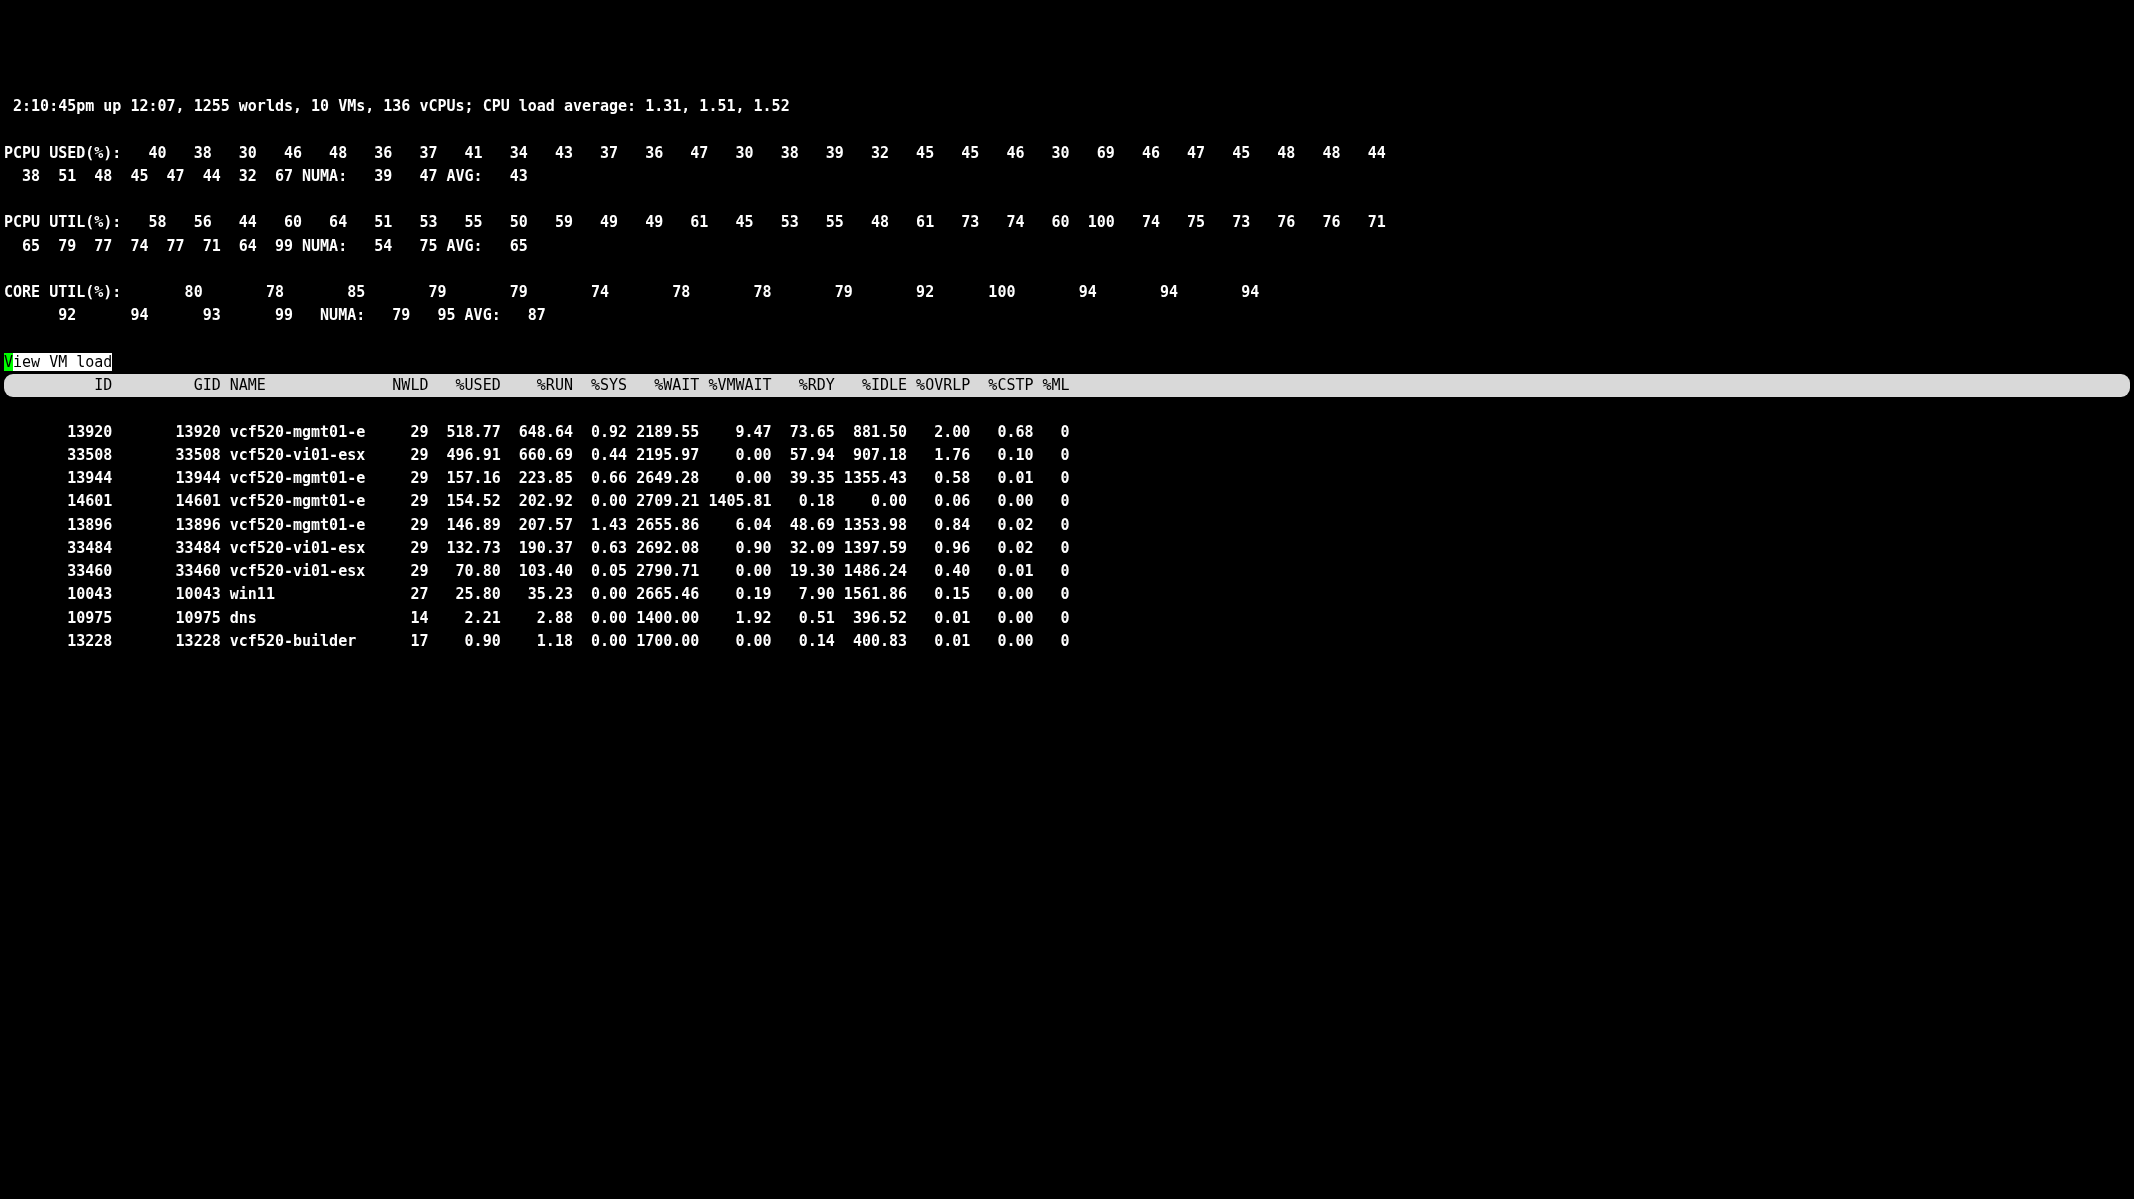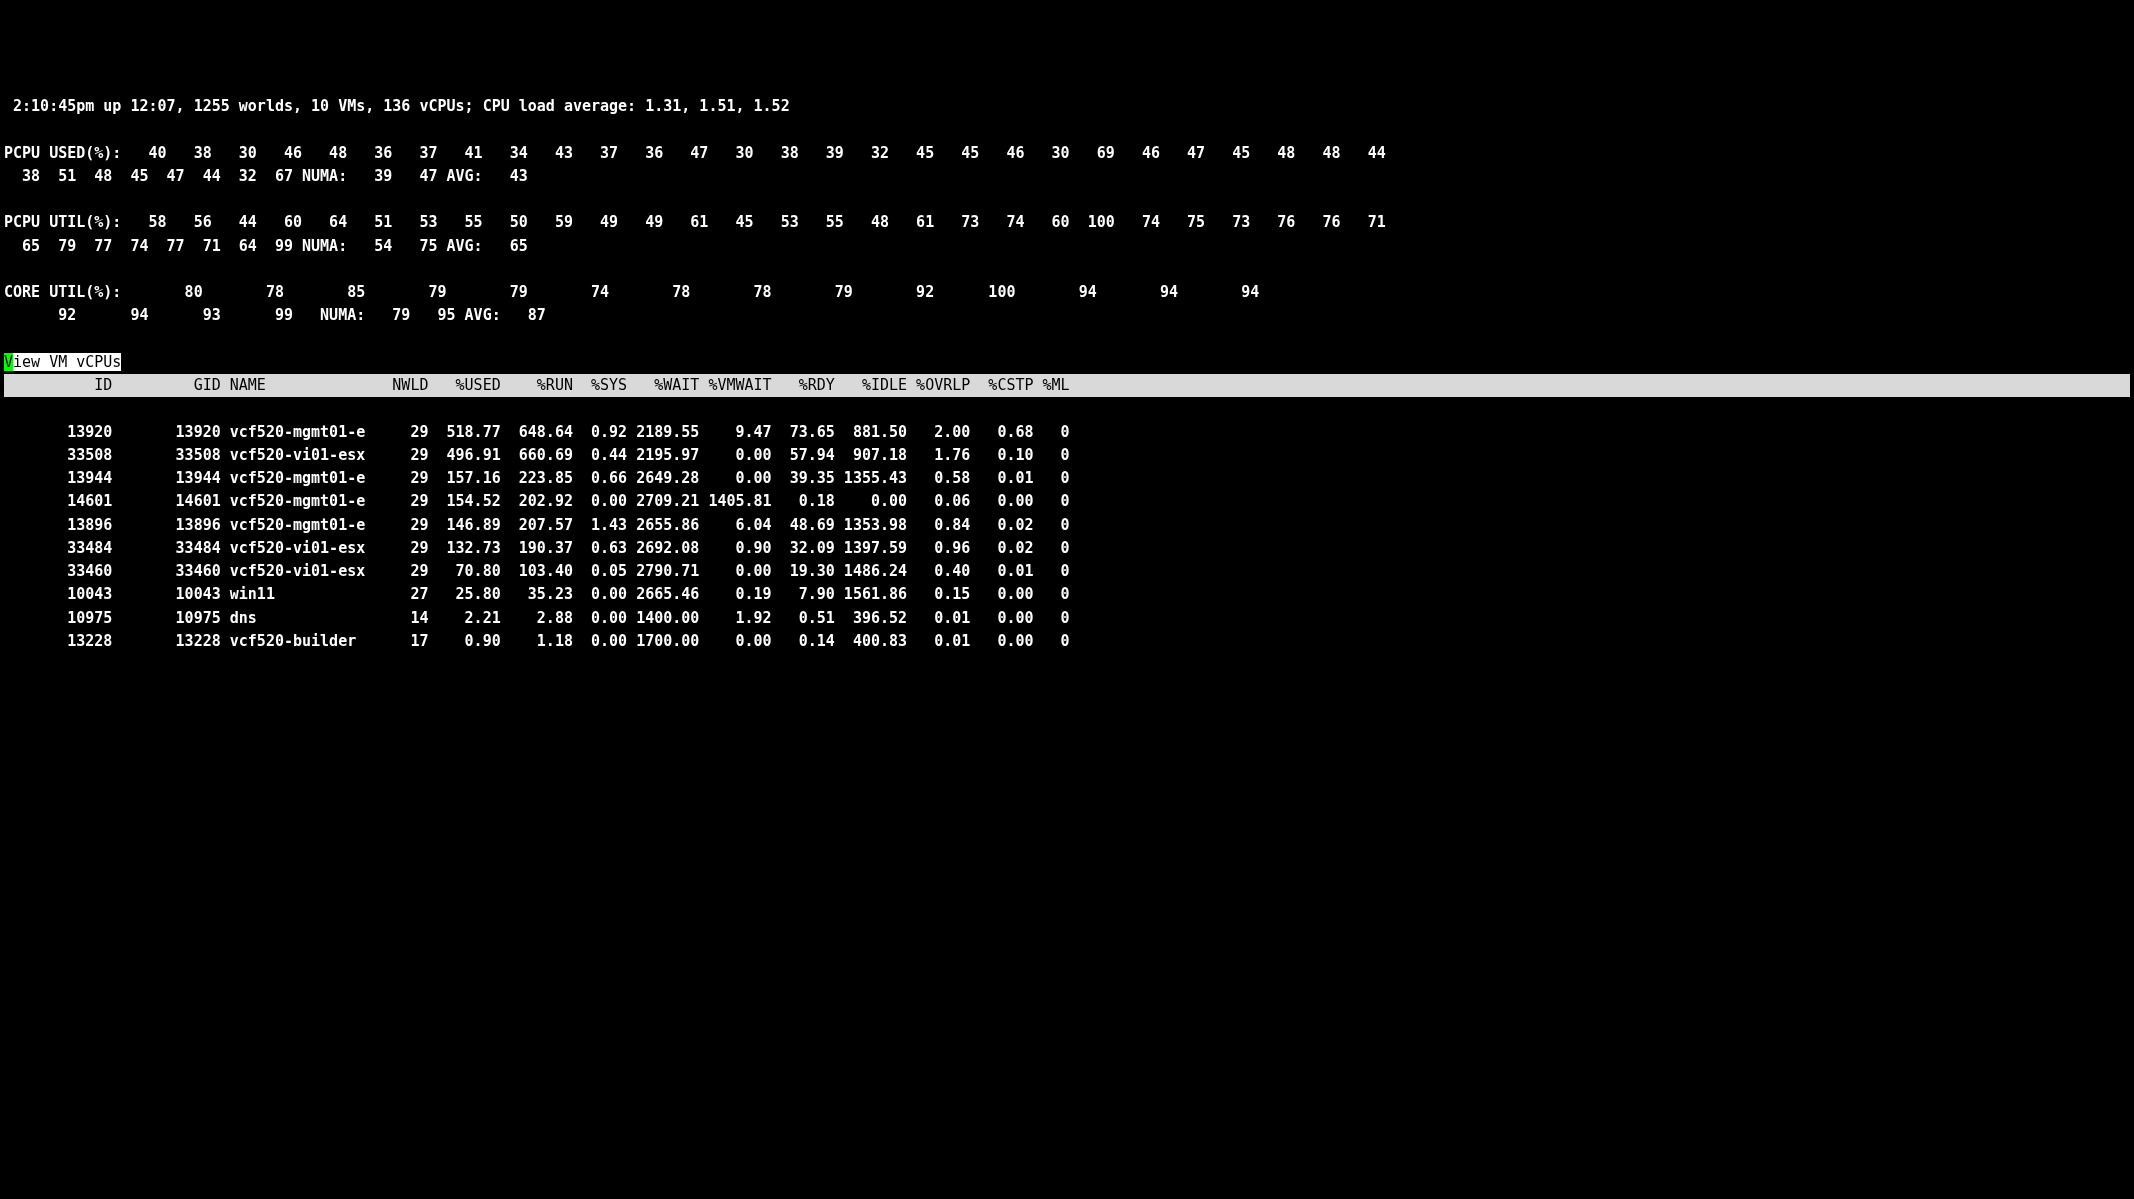--- a/index.html
+++ b/index.html
@@ -6,33 +6,33 @@
   body{
     font-family:"Menlo","Consolas","DejaVu Sans Mono","Liberation Mono",monospace;
     font-size:15px;
     line-height:1.55;
     white-space:pre;
     padding:2px 4px;
   }
   .mode{display:inline-block;}
   .mode-v{background:#00ff00;color:#000;}
   .mode-rest{background:#fff;color:#000;}
-  .hdr-row{background:#d9d9d9;color:#000;display:block;}
+  .hdr-row{background:#d9d9d9;color:#000;display:block;border-radius:9px;}
   .row{display:block;font-weight:bold;}
 </style>
 </head>
 <body>
 
 
 
 <span class="row"> 2:10:45pm up 12:07, 1255 worlds, 10 VMs, 136 vCPUs; CPU load average: 1.31, 1.51, 1.52</span>
 <span class="row" id="pcpu-used">PCPU USED(%):   40   38   30   46   48   36   37   41   34   43   37   36   47   30   38   39   32   45   45   46   30   69   46   47   45   48   48   44
   38  51  48  45  47  44  32  67 NUMA:   39   47 AVG:   43</span>
 <span class="row" id="pcpu-util">PCPU UTIL(%):   58   56   44   60   64   51   53   55   50   59   49   49   61   45   53   55   48   61   73   74   60  100   74   75   73   76   76   71
   65  79  77  74  77  71  64  99 NUMA:   54   75 AVG:   65</span>
 <span class="row" id="core-util">CORE UTIL(%):       80       78       85       79       79       74       78       78       79       92      100       94       94       94
       92      94      93      99   NUMA:   79   95 AVG:   87</span>
-<span class="mode"><span class="mode-v">V</span><span class="mode-rest">iew VM vCPUs</span></span>
+<span class="mode"><span class="mode-v">V</span><span class="mode-rest">iew VM load</span></span>
 <span class="hdr-row" id="hdr">          ID         GID NAME              NWLD   %USED    %RUN  %SYS   %WAIT %VMWAIT   %RDY   %IDLE %OVRLP  %CSTP %ML</span>
 <div id="rows"><span class="row">       13920       13920 vcf520-mgmt01-e     29  518.77  648.64  0.92 2189.55    9.47  73.65  881.50   2.00   0.68   0</span><span class="row">       33508       33508 vcf520-vi01-esx     29  496.91  660.69  0.44 2195.97    0.00  57.94  907.18   1.76   0.10   0</span><span class="row">       13944       13944 vcf520-mgmt01-e     29  157.16  223.85  0.66 2649.28    0.00  39.35 1355.43   0.58   0.01   0</span><span class="row">       14601       14601 vcf520-mgmt01-e     29  154.52  202.92  0.00 2709.21 1405.81   0.18    0.00   0.06   0.00   0</span><span class="row">       13896       13896 vcf520-mgmt01-e     29  146.89  207.57  1.43 2655.86    6.04  48.69 1353.98   0.84   0.02   0</span><span class="row">       33484       33484 vcf520-vi01-esx     29  132.73  190.37  0.63 2692.08    0.90  32.09 1397.59   0.96   0.02   0</span><span class="row">       33460       33460 vcf520-vi01-esx     29   70.80  103.40  0.05 2790.71    0.00  19.30 1486.24   0.40   0.01   0</span><span class="row">       10043       10043 win11               27   25.80   35.23  0.00 2665.46    0.19   7.90 1561.86   0.15   0.00   0</span><span class="row">       10975       10975 dns                 14    2.21    2.88  0.00 1400.00    1.92   0.51  396.52   0.01   0.00   0</span><span class="row">       13228       13228 vcf520-builder      17    0.90    1.18  0.00 1700.00    0.00   0.14  400.83   0.01   0.00   0</span></div>
 
 
 
 
 </body></html>

